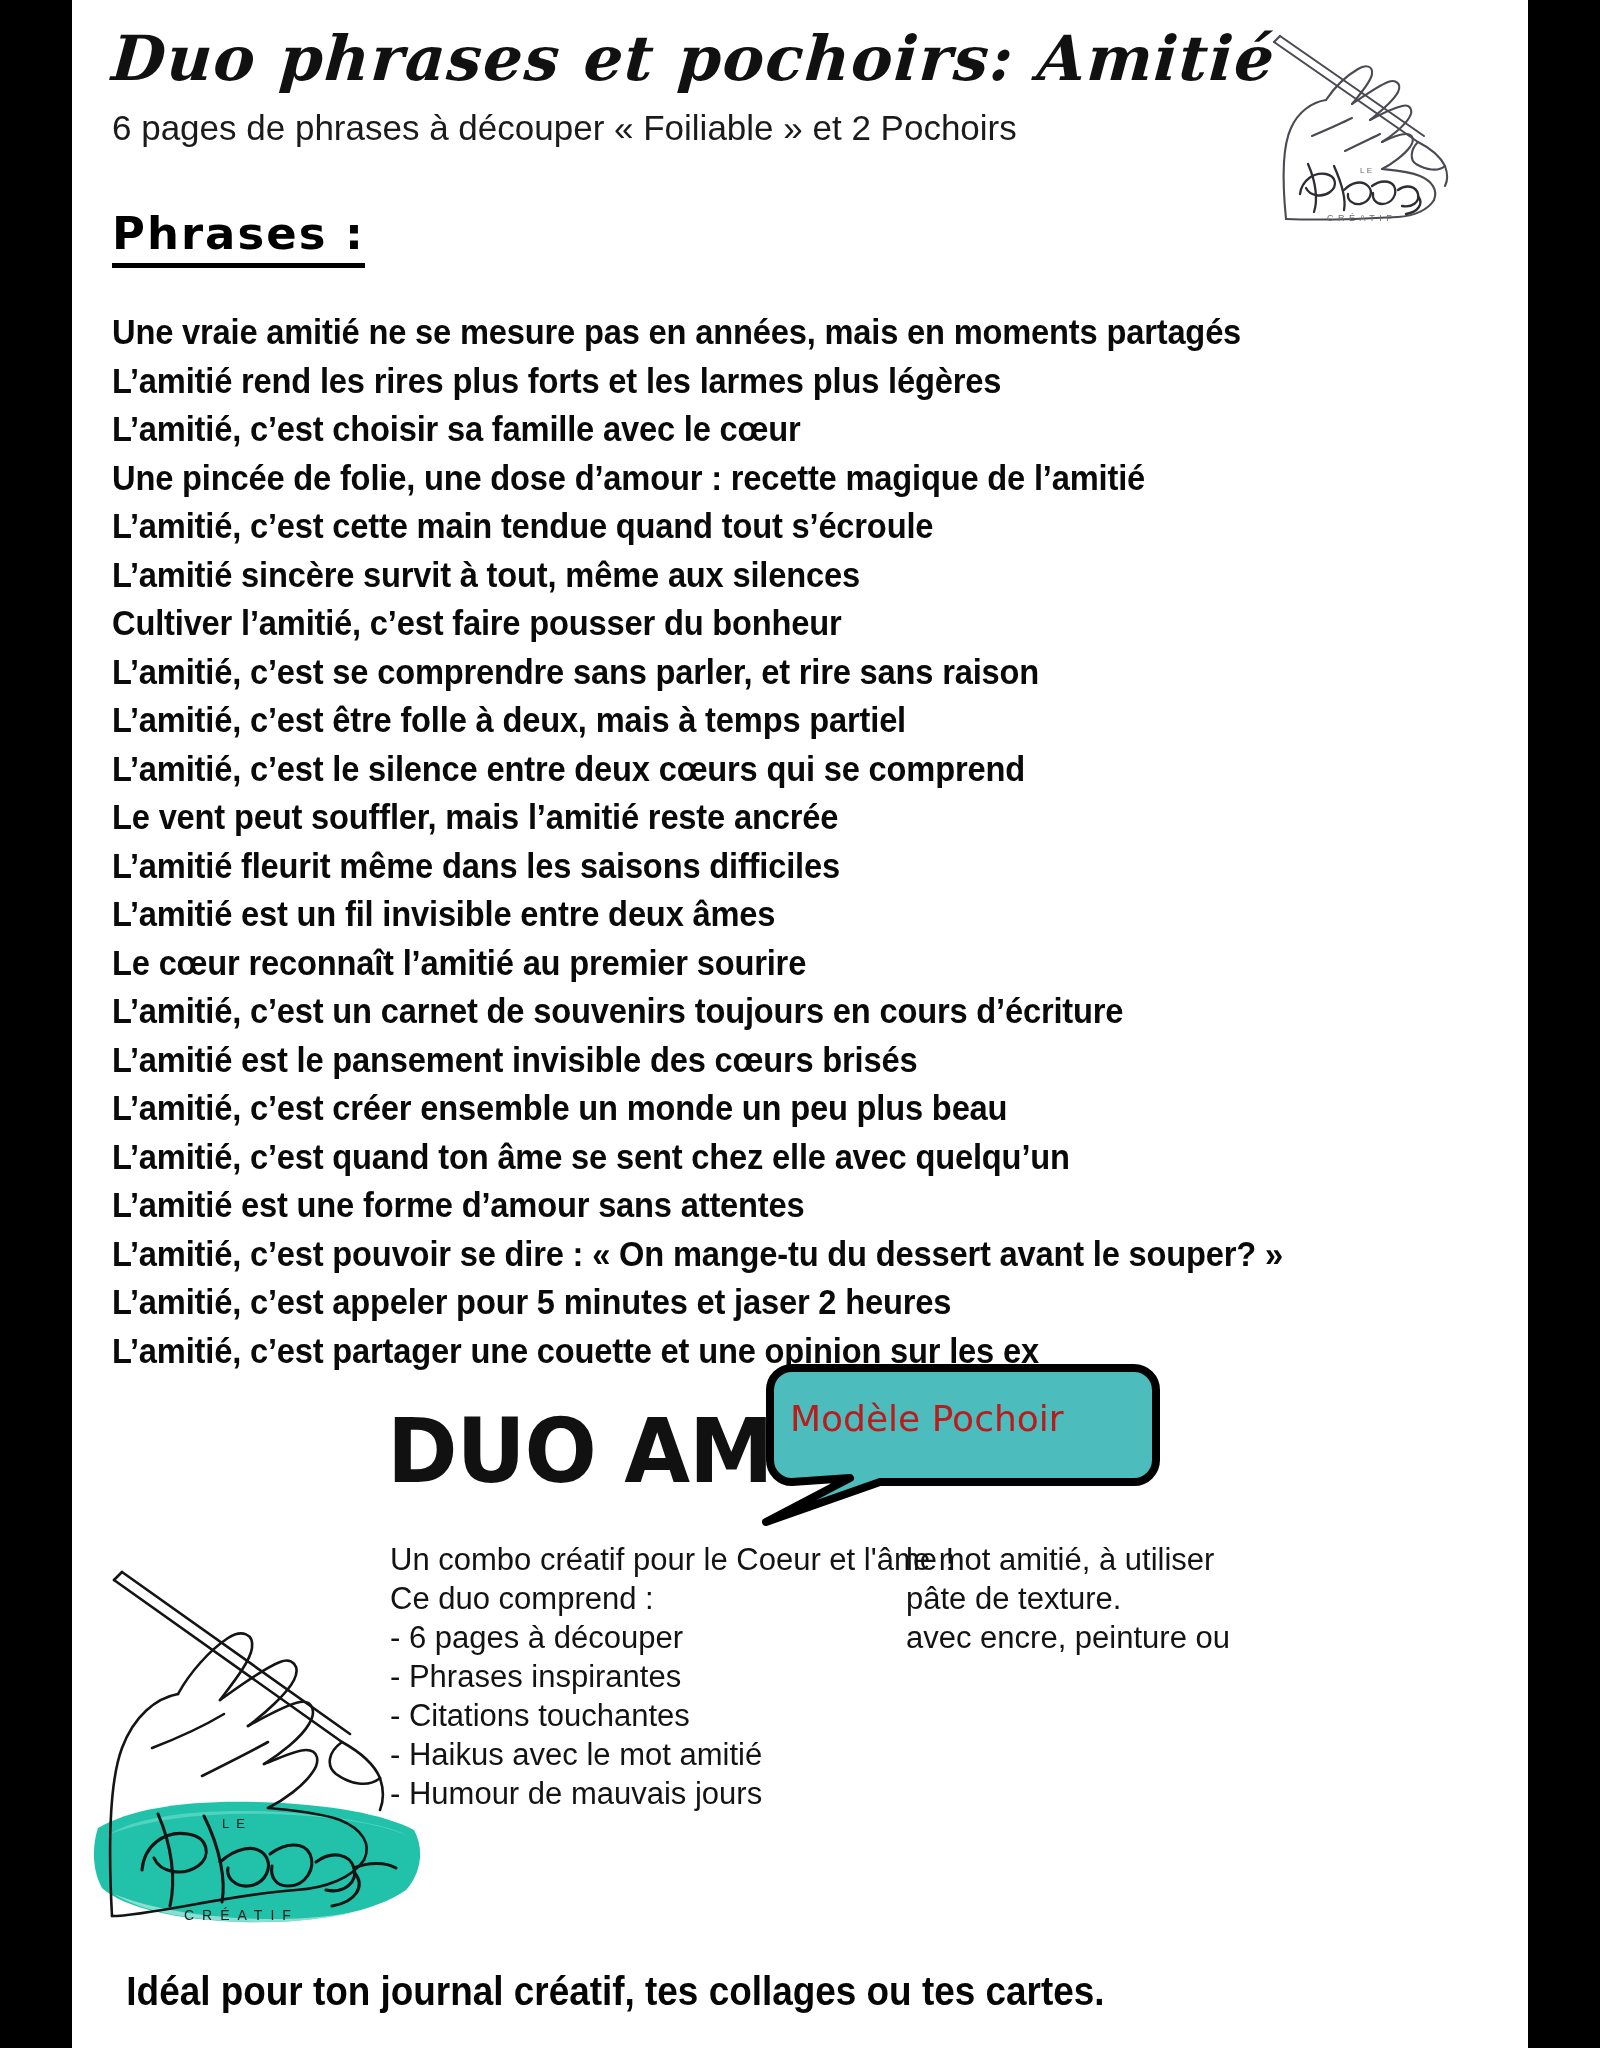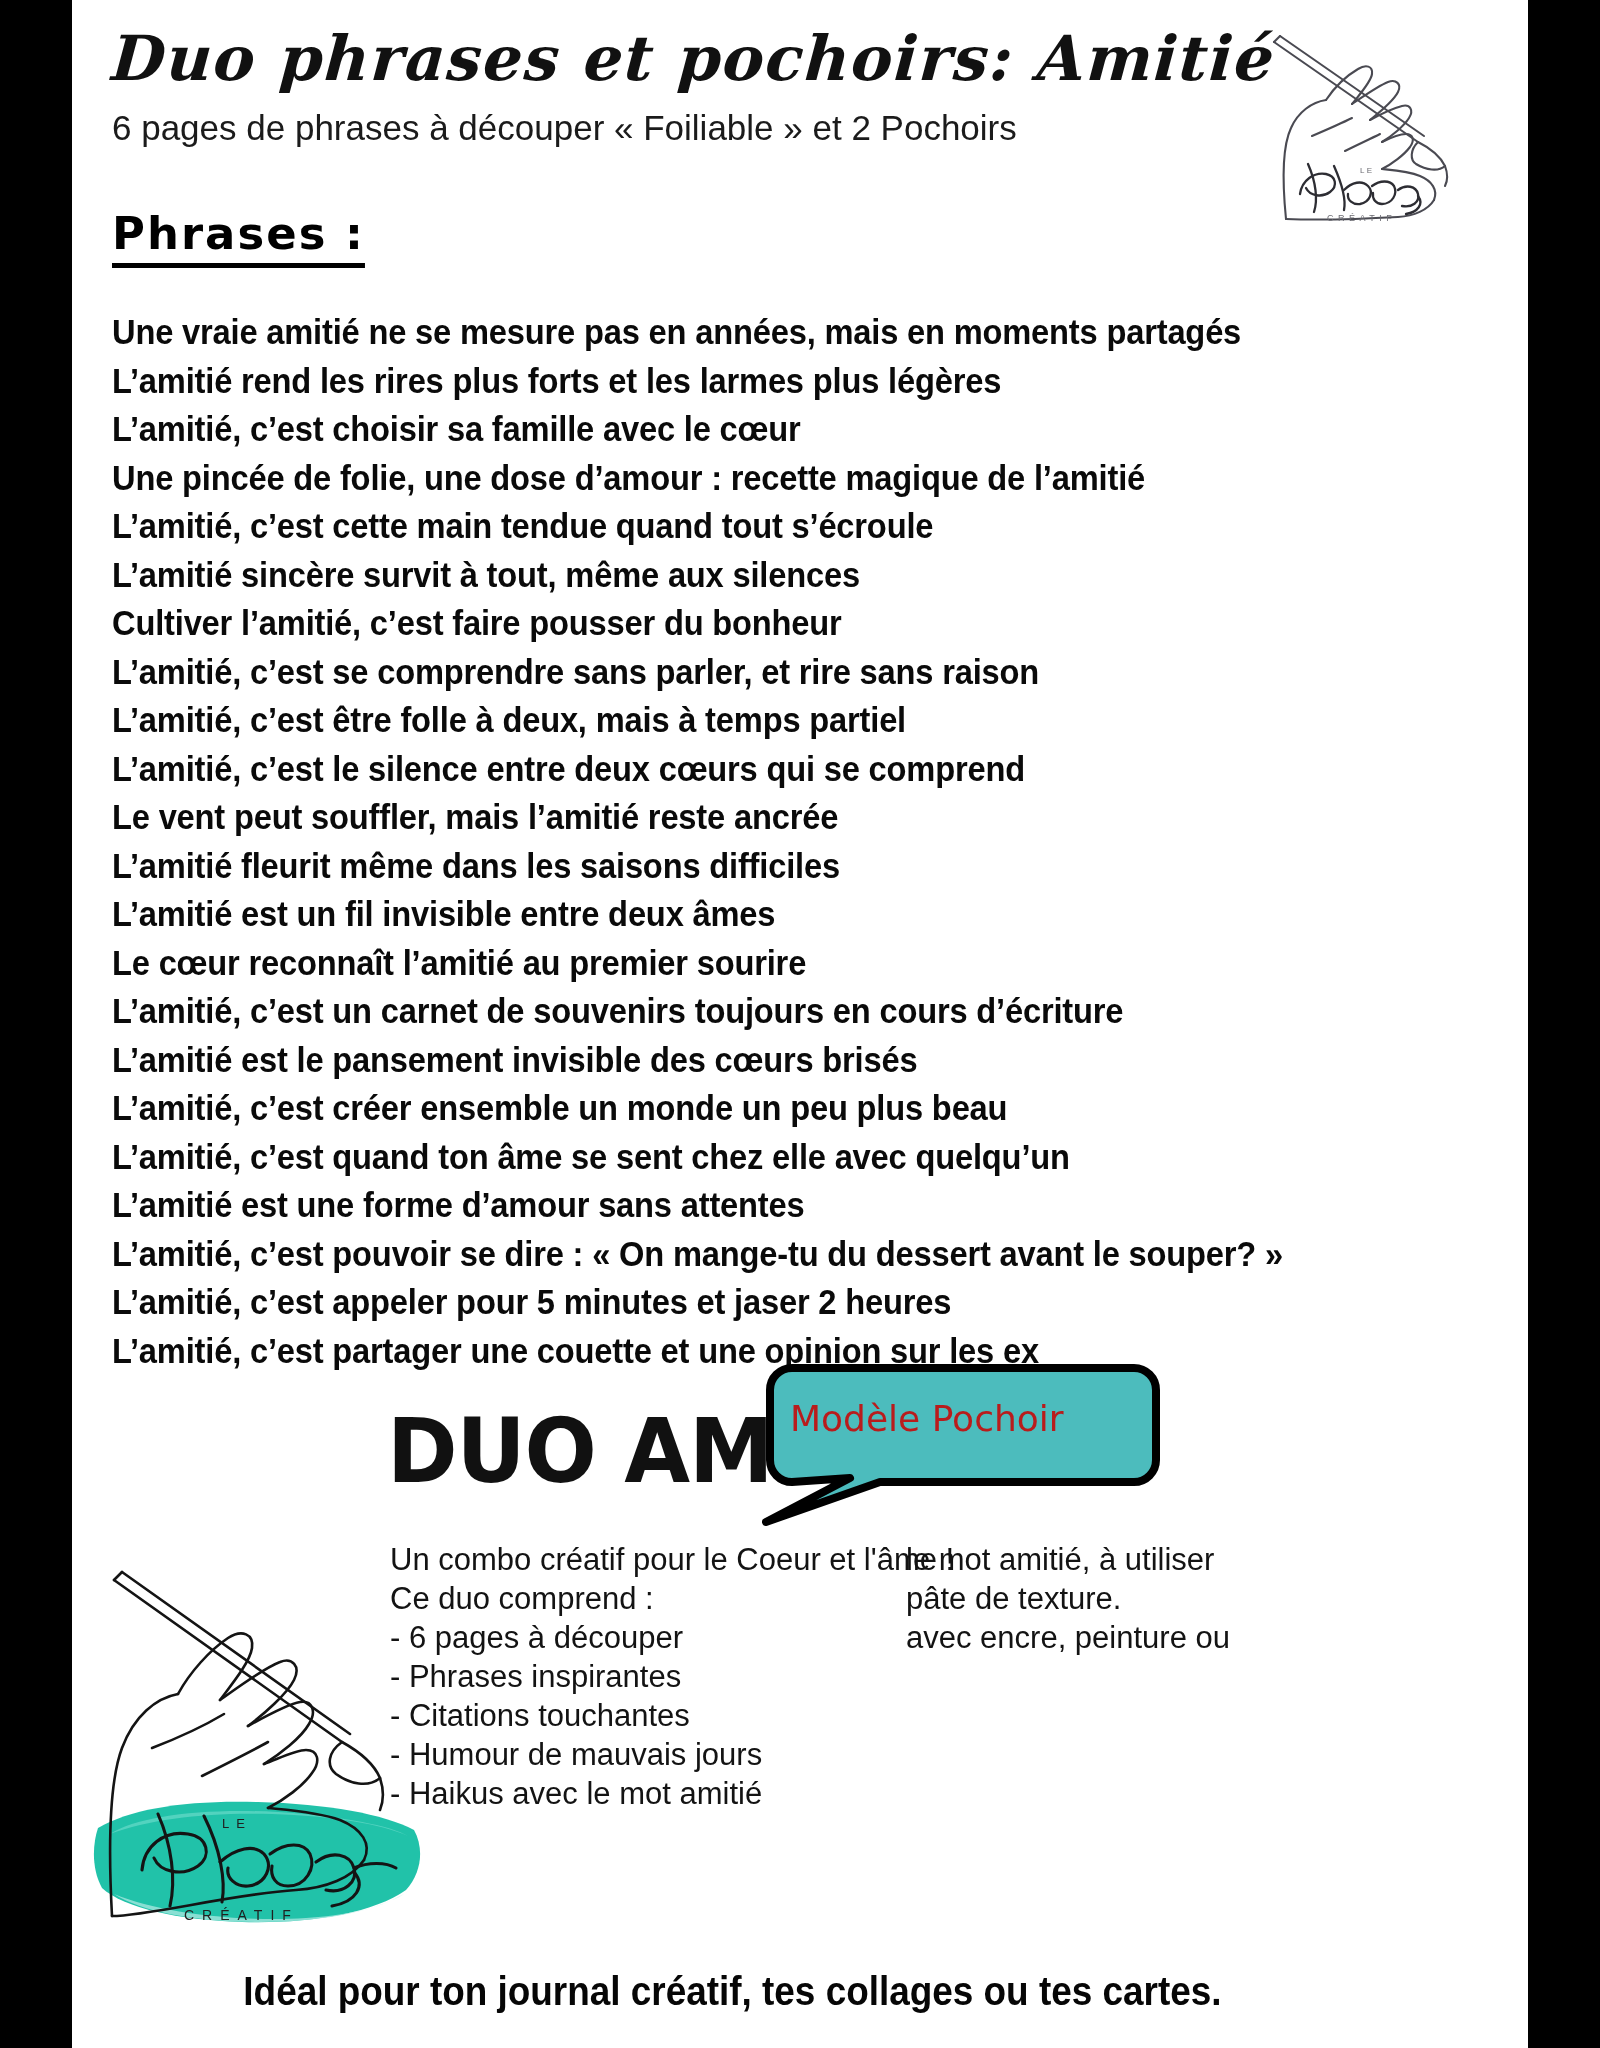--- a/index.html
+++ b/index.html
@@ -163,21 +163,20 @@
     width: 230px;
     height: 215px;
   }
 
   
   #footer-tagline {
     position: absolute;
     left: 0px;
     top: 1968px;
     width: 1320px;
-    text-align: center;
     font-family: "Liberation Sans", "DejaVu Sans", sans-serif;
     font-weight: bold;
     font-size: 41px;
     color: #060606;
     white-space: nowrap;
   }
   .sx { display: inline-block; transform: scaleX(0.9); transform-origin: center; }
 </style>
 </head>
 <body>
@@ -263,22 +262,22 @@
     </svg>
     <div id="speech-bubble-label">Modèle Pochoir</div>
   </div>
 
   <div id="desc-left">
     <div class="desc-line">Un combo créatif pour le Coeur et l'âme !</div>
     <div class="desc-line">Ce duo comprend :</div>
     <div class="desc-line">- 6 pages à découper</div>
     <div class="desc-line">- Phrases inspirantes</div>
     <div class="desc-line">- Citations touchantes</div>
+    <div class="desc-line">- Haikus avec le mot amitié</div>
     <div class="desc-line">- Humour de mauvais jours</div>
-    <div class="desc-line">- Haikus avec le mot amitié</div>
   </div>
 
   <div id="desc-right">
     <div class="desc-line indent">le mot amitié, à utiliser</div>
     <div class="desc-line indent">pâte de texture.</div>
     <div class="desc-line indent">avec encre, peinture ou</div>
   </div>
 
   <div id="logo-bottom">
     <svg viewBox="0 0 340 400" width="340" height="400">

